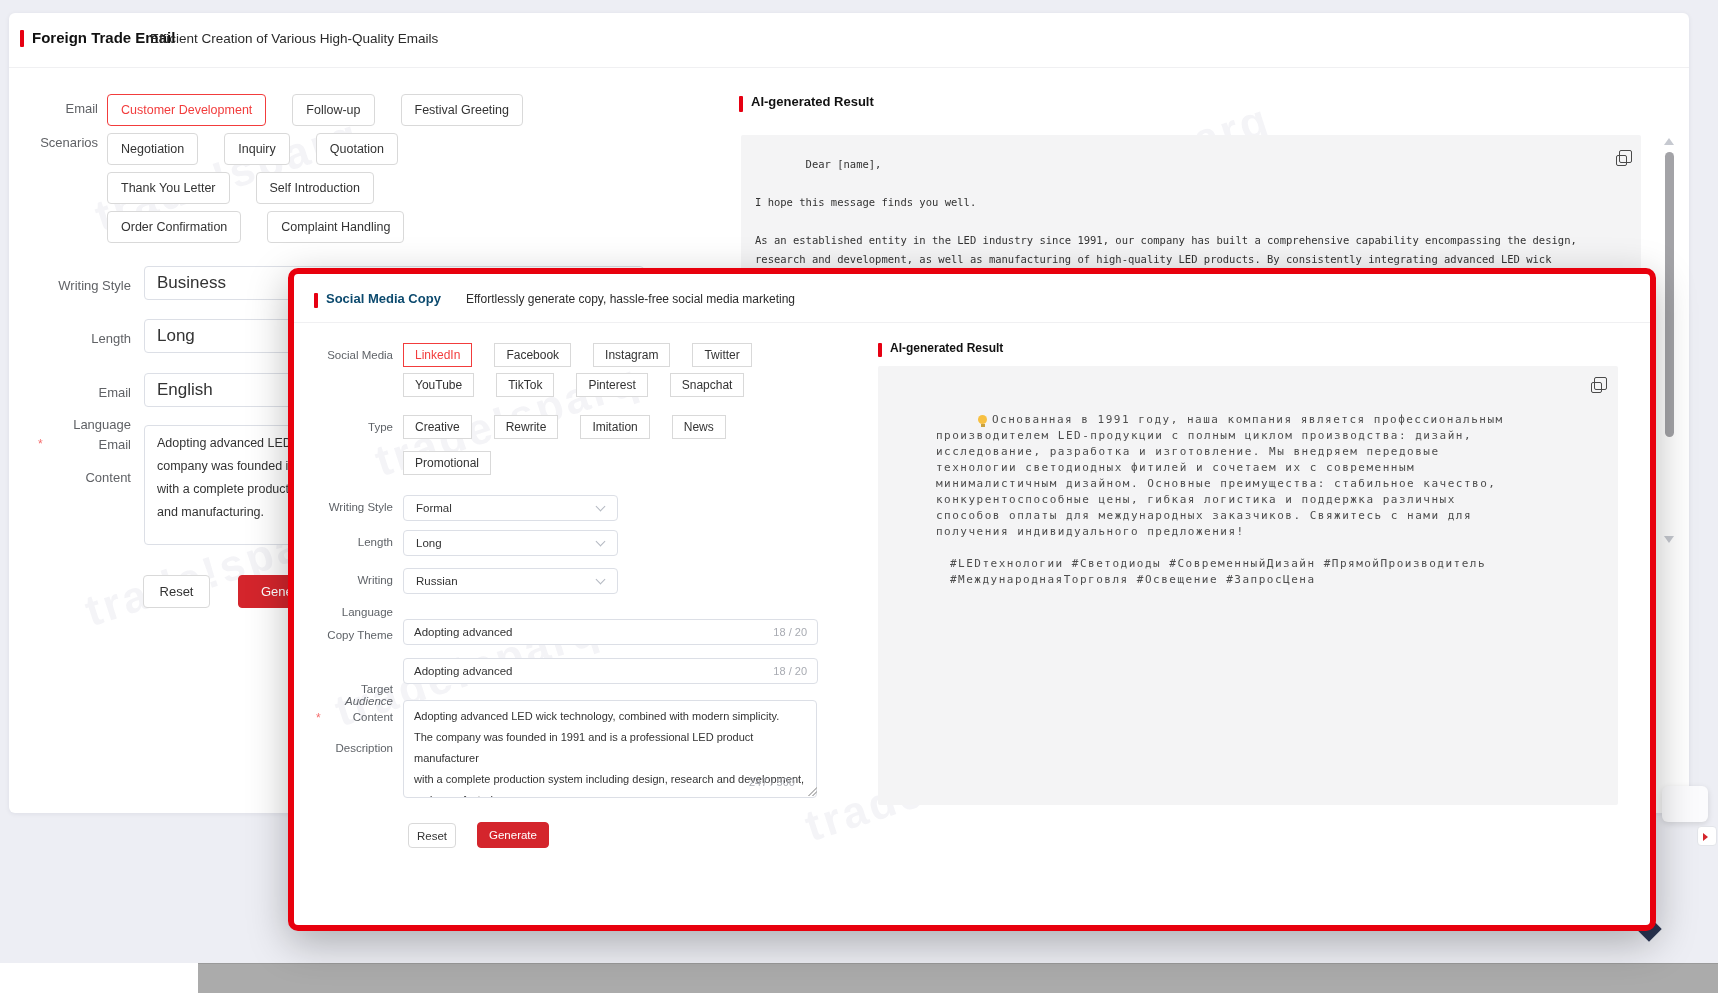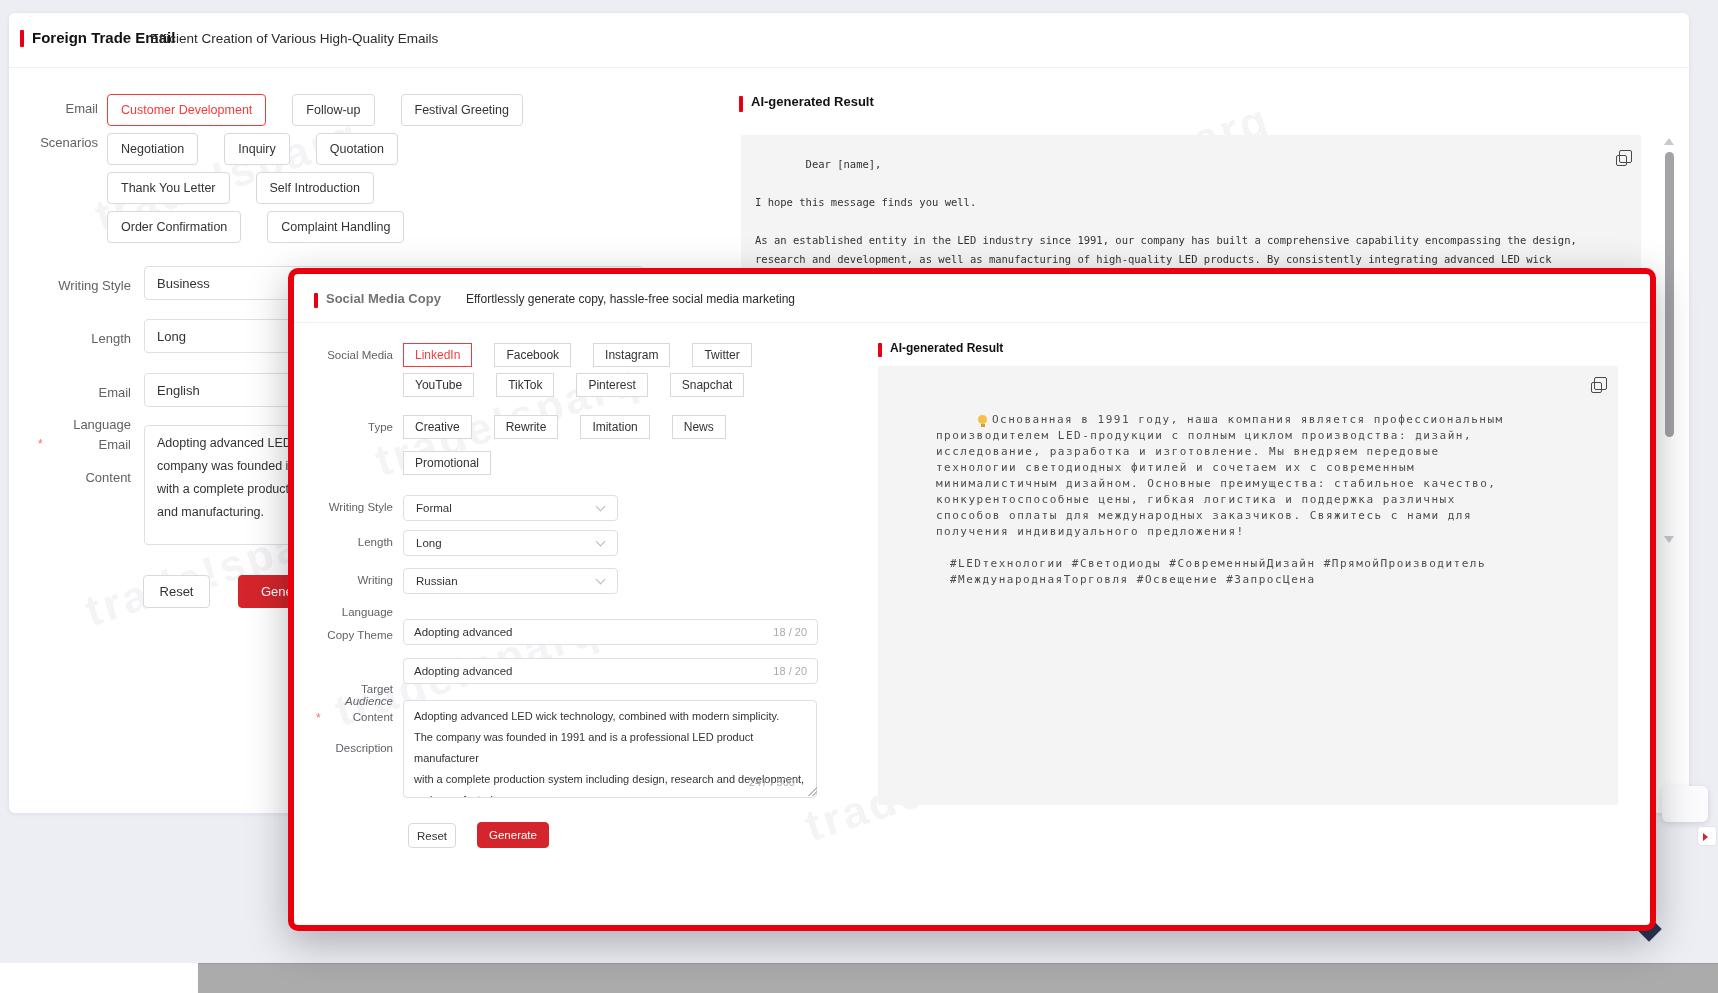--- a/index.html
+++ b/index.html
@@ -17,21 +17,21 @@
   .hdr-title { font-size:15px; font-weight:bold; color:#111; }
   .hdr-sub { font-size:13.5px; color:#2b2b2b; }
   .divider { height:1px; background:#f0f0f2; }
 
   .lbl { font-size:13px; color:#606266; text-align:right; }
   .chip-row { display:flex; gap:26px; margin-bottom:7px; }
   .chip { height:32px; line-height:30px; padding:0 13px; border:1px solid #d9d9d9; border-radius:4px; background:#fff; font-size:12.5px; color:#333; cursor:pointer; white-space:nowrap; font-family:"Liberation Sans",sans-serif; }
   .chip.sel { border-color:#f23c3c; color:#f23c3c; }
 
   .select { background:#fff; border:1px solid #dcdfe6; border-radius:4px; position:absolute; }
-  .select .val { position:absolute; left:12px; top:50%; transform:translateY(-50%); font-size:13px; color:#333; }
+  .select .val { position:absolute; left:12px; top:50%; transform:translateY(-50%); font-size:17px; color:#333; }
   .chev { position:absolute; right:13px; top:50%; width:7px; height:7px; margin-top:-5px; border-right:1.4px solid #b4b9c2; border-bottom:1.4px solid #b4b9c2; transform:rotate(45deg); }
 
   .txtarea { position:absolute; border:1px solid #dcdfe6; border-radius:4px; background:#fff; color:#333; resize:none; outline:none; font-family:"Liberation Sans",sans-serif; white-space:pre-wrap; overflow:hidden; }
   .inputbox { position:absolute; border:1px solid #dcdfe6; border-radius:4px; background:#fff; }
   .inputbox input { position:absolute; left:10px; top:0; width:70%; height:100%; border:none; outline:none; font-size:11.5px; color:#333; background:transparent; font-family:"Liberation Sans",sans-serif; }
   .counter { position:absolute; font-size:11px; color:#a8abb2; }
 
   .btn { position:absolute; background:#fff; border:1px solid #d9d9d9; border-radius:4px; color:#333; text-align:center; cursor:pointer; font-family:"Liberation Sans",sans-serif; }
   .btn-red { position:absolute; background:#d4252c; border:1px solid #d4252c; border-radius:4px; color:#fff; text-align:center; cursor:pointer; font-family:"Liberation Sans",sans-serif; }
 
@@ -163,21 +163,21 @@
   <div class="tiny-logo" style="left:1697px; top:826px;"></div>
 
   <div class="modal">
     <span class="wm" style="left:76px; top:121px; z-index:0;">trade!sparq</span>
     <span class="wm" style="left:36px; top:371px; z-index:0;">trade!sparq</span>
     <span class="wm" style="left:836px; top:126px; z-index:0;">trade!sparq</span>
     <span class="wm" style="left:956px; top:346px; z-index:0;">trade!sparq</span>
     <span class="wm" style="left:506px; top:486px; z-index:0;">trade!sparq</span>
 
     <div class="red-bar" style="left:20px; top:19px; height:15px;"></div>
-    <div style="left:32px; top:17px; font-size:13px; font-weight:bold; color:#737373;">Social Media Copy</div>
+    <div style="left:32px; top:17px; font-size:13px; font-weight:bold; color:#0c4a6e;">Social Media Copy</div>
     <div style="left:172px; top:18px; font-size:12px; color:#2b2b2b;">Effortlessly generate copy, hassle-free social media marketing</div>
     <div class="divider" style="left:0; top:48px; width:1356px;"></div>
 
     <span class="m-lbl" style="left:0; top:75px;">Social Media</span>
     <div style="left:109px; top:69px;">
       <div class="m-chip-row">
         <button class="m-chip sel">LinkedIn</button>
         <button class="m-chip">Facebook</button>
         <button class="m-chip">Instagram</button>
         <button class="m-chip">Twitter</button>

